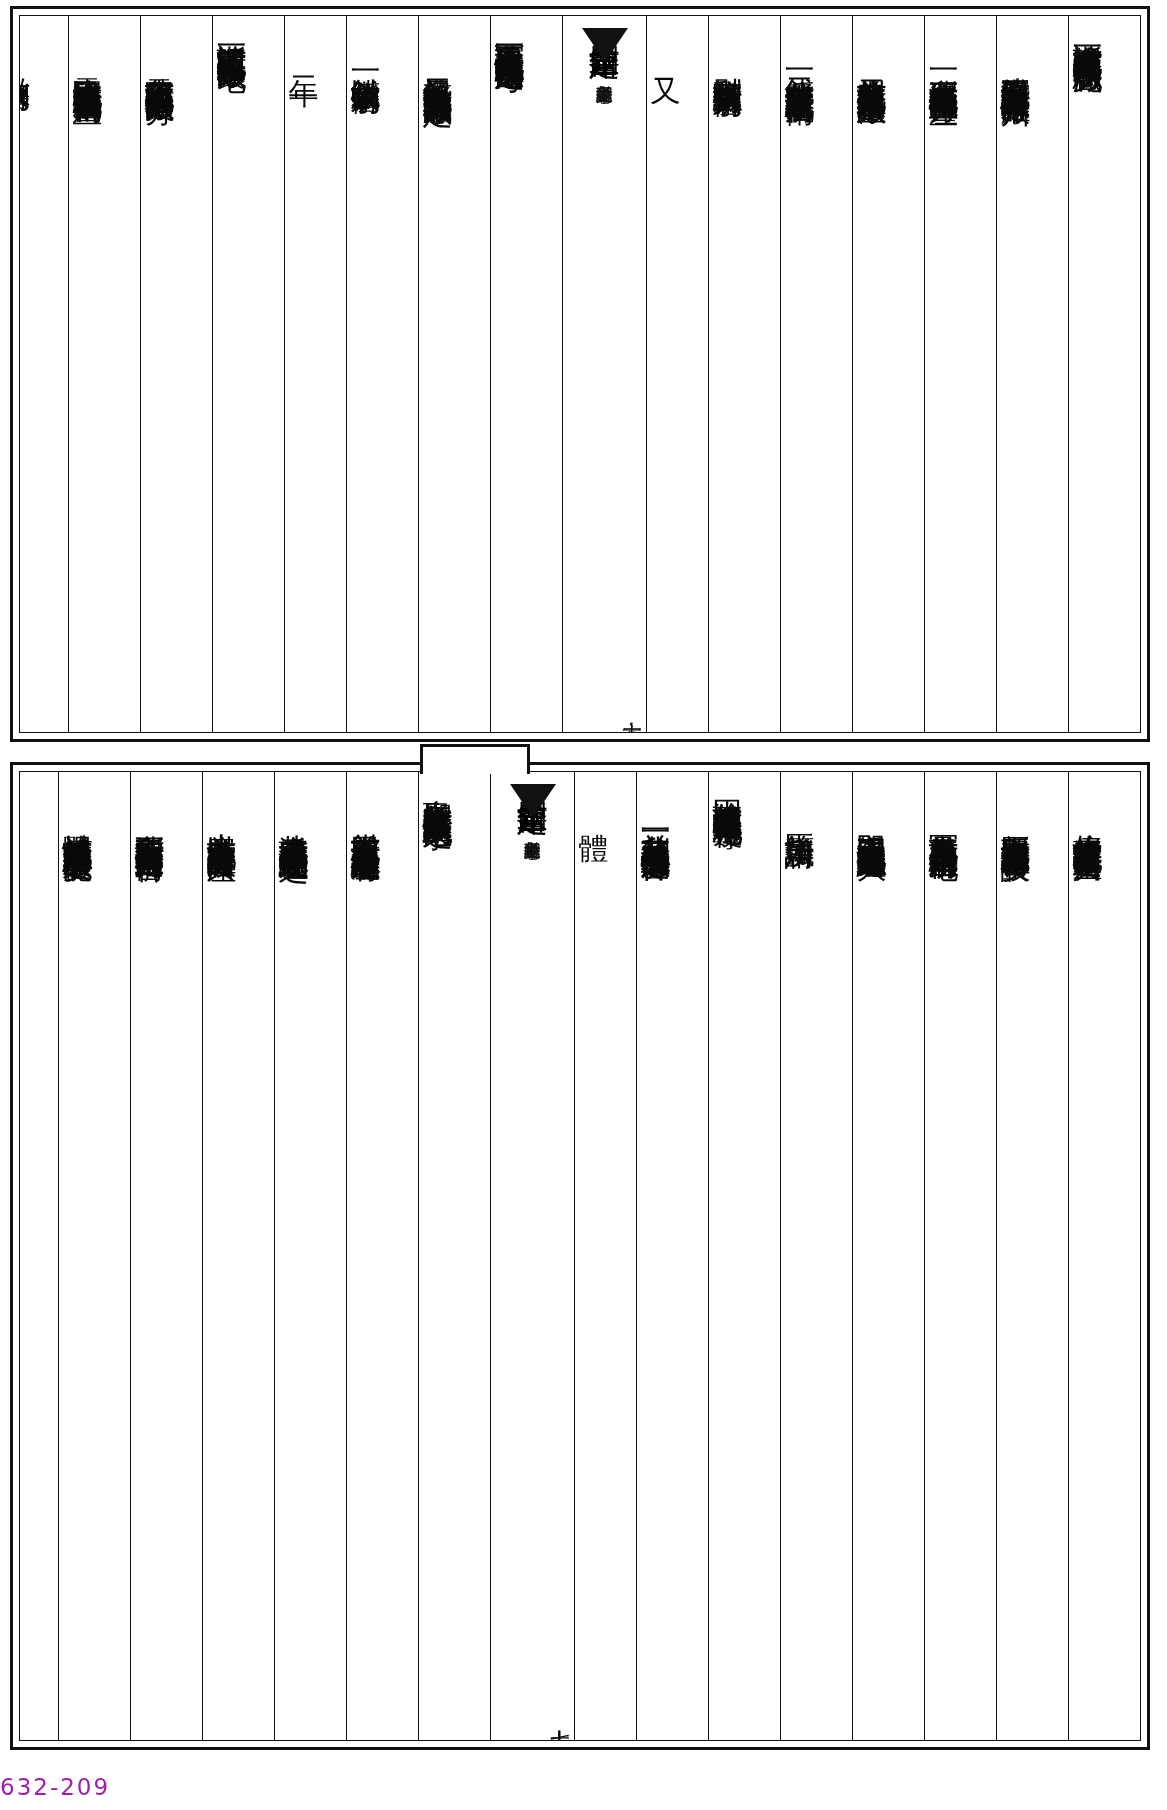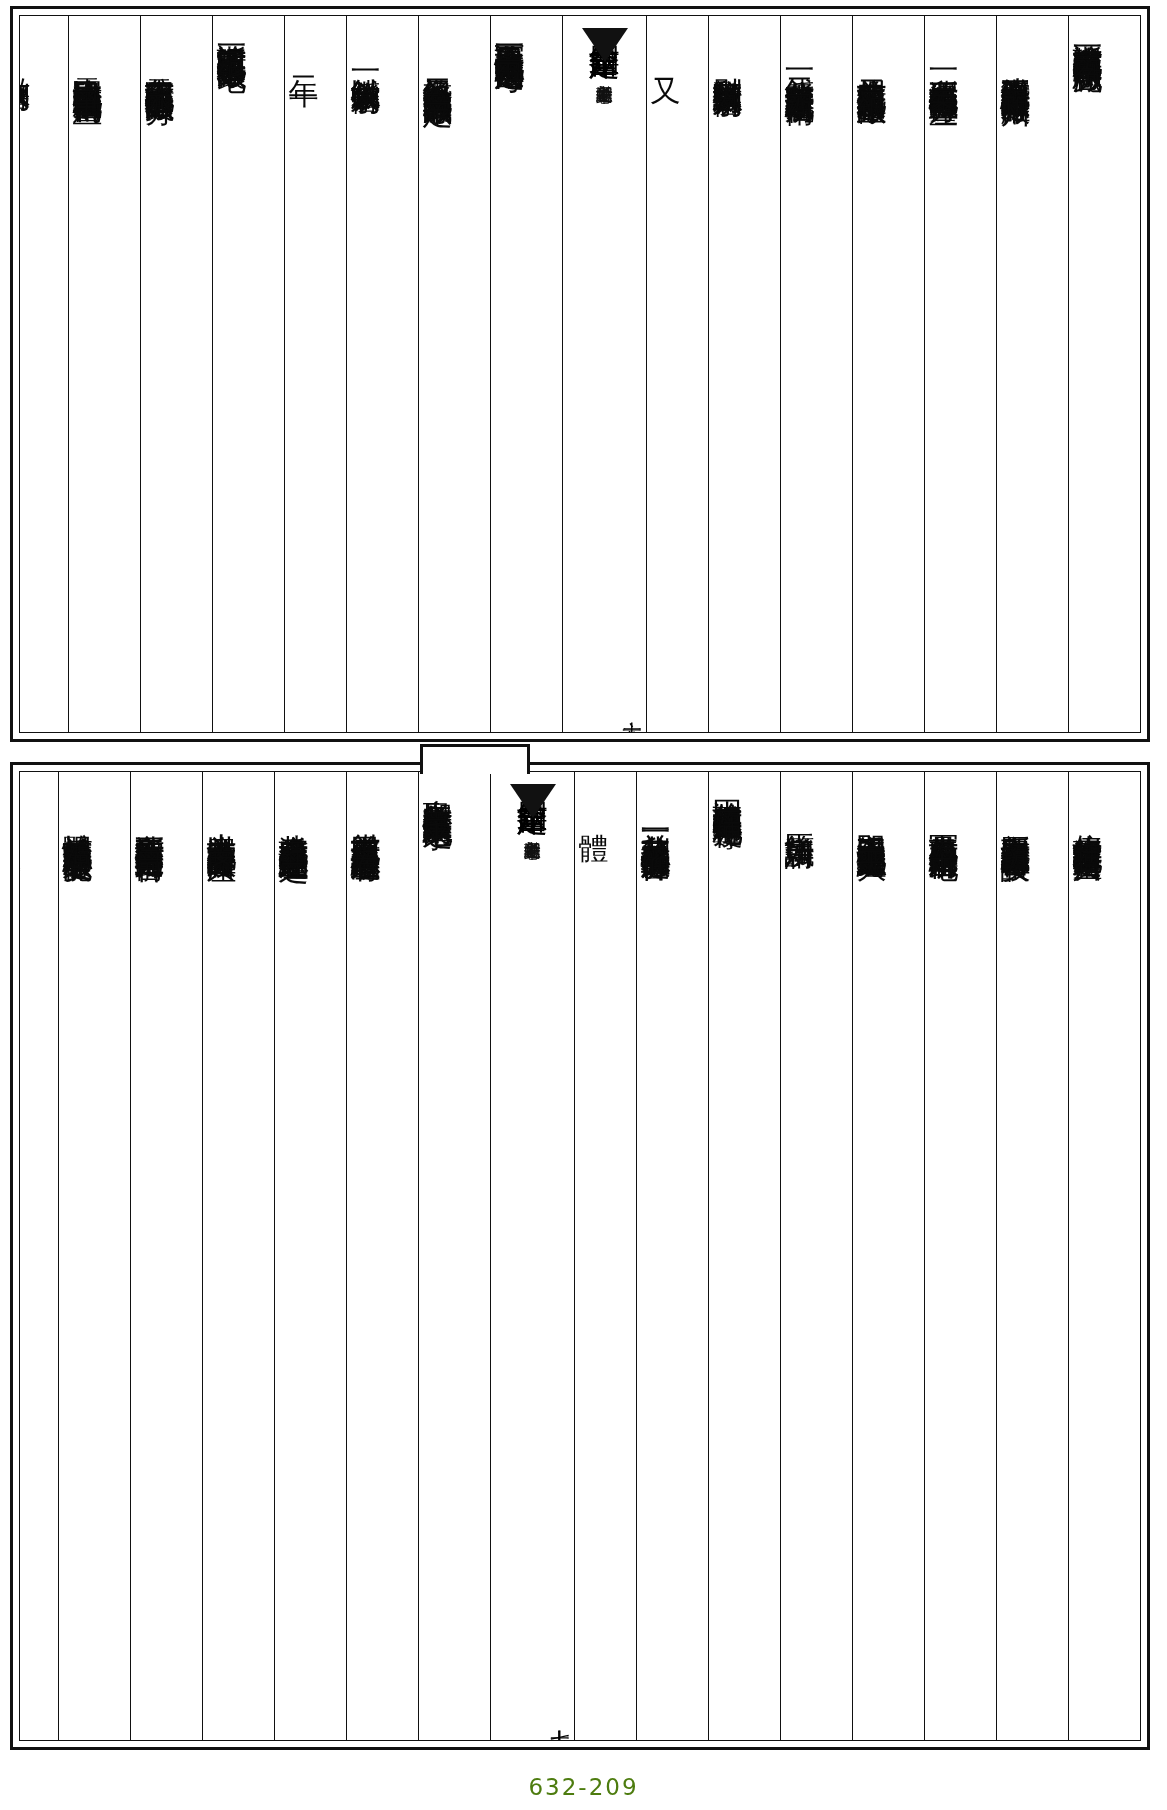--- a/index.html
+++ b/index.html
@@ -134,25 +134,24 @@
     border-bottom: none;
     background: #fff;
     box-sizing: border-box;
     z-index: 5;
   }
 
   .footer {
     position: absolute;
     left: 0; right: 0;
     bottom: 10px;
-    text-align: center;
     font-size: 23px;
     letter-spacing: 2px;
     font-family: "DejaVu Sans", "Liberation Sans", sans-serif;
-    color: #4d7c0f;
+    color: #a21caf;
   }
 </style>
 </head>
 <body>
 
 <div class="page">
 
   <div class="leaf leaf-top">
     <div class="leaf-inner">
       <div class="cols">

